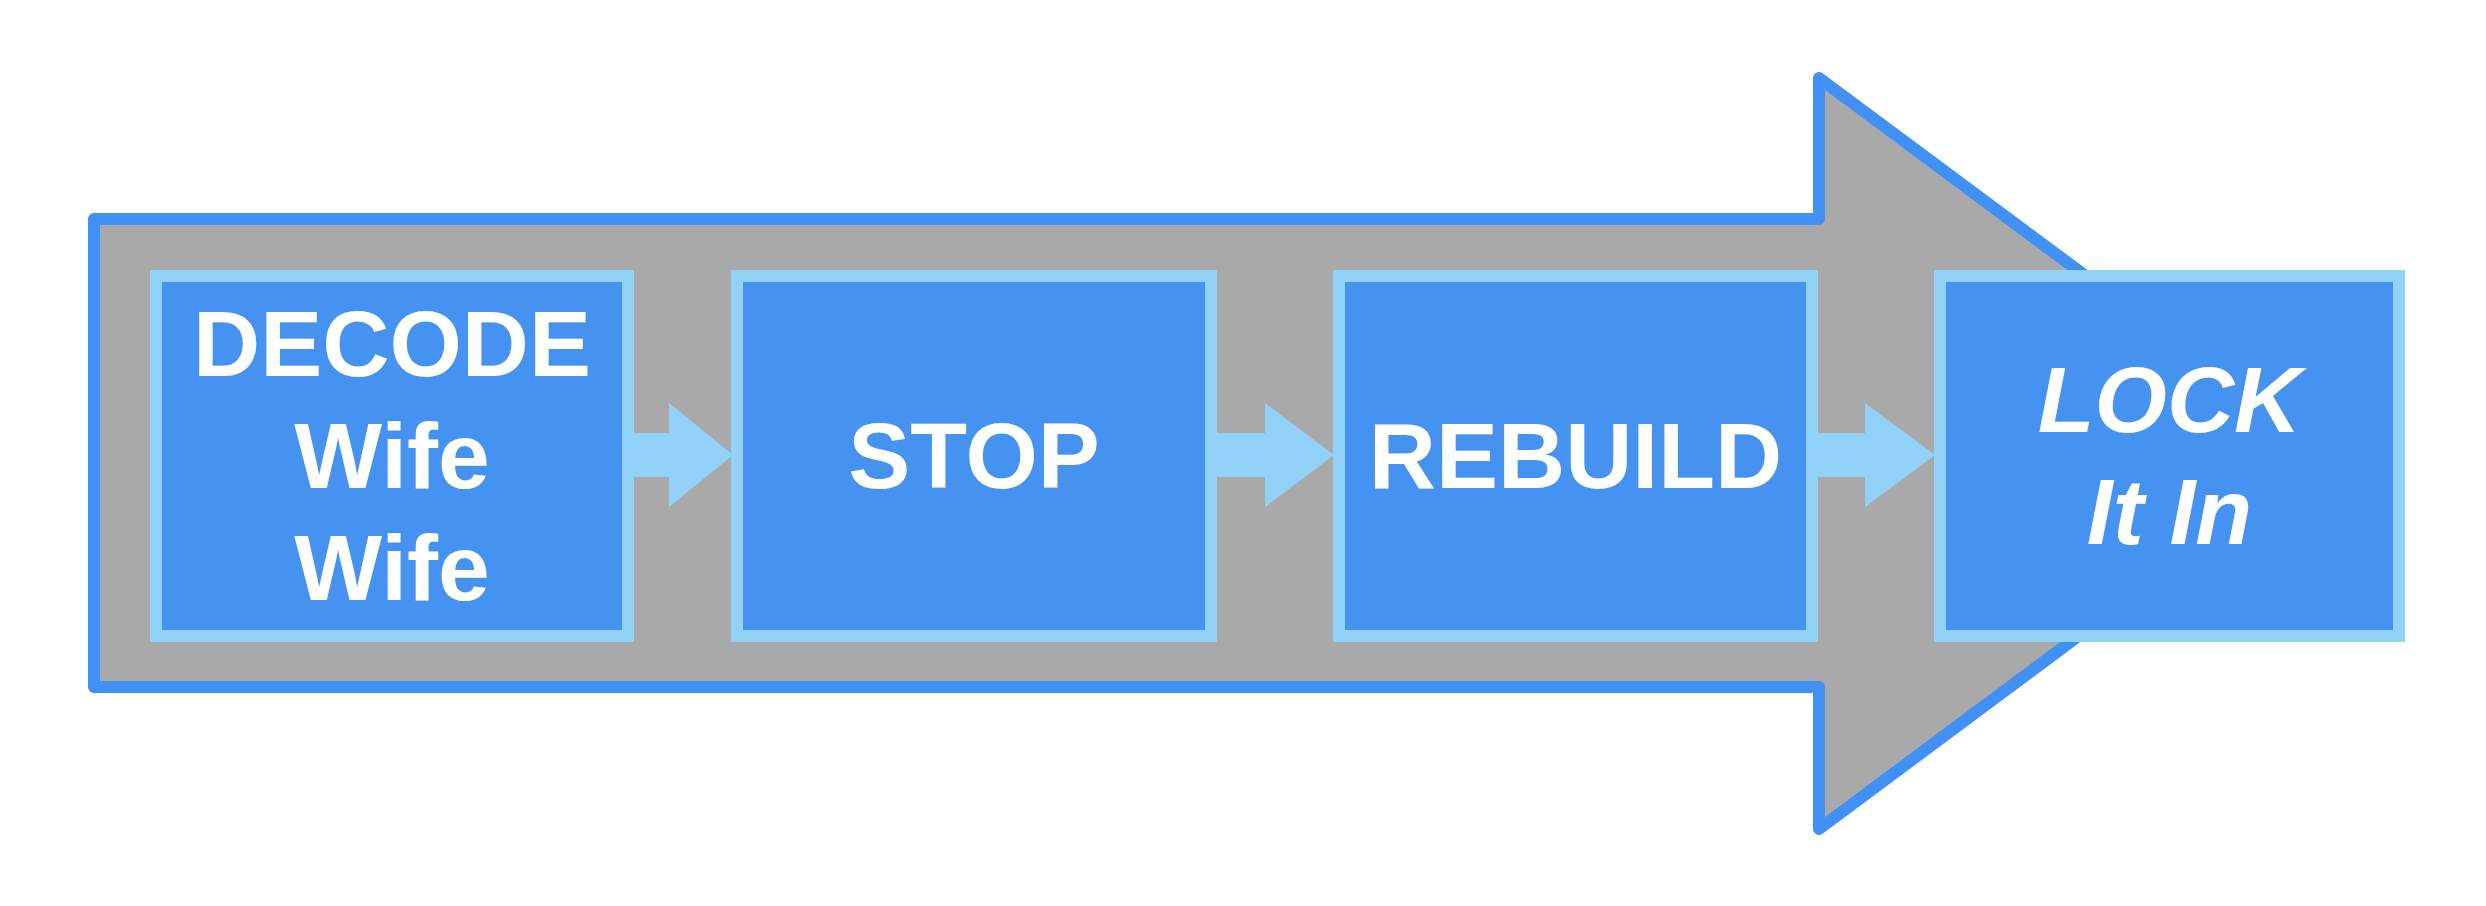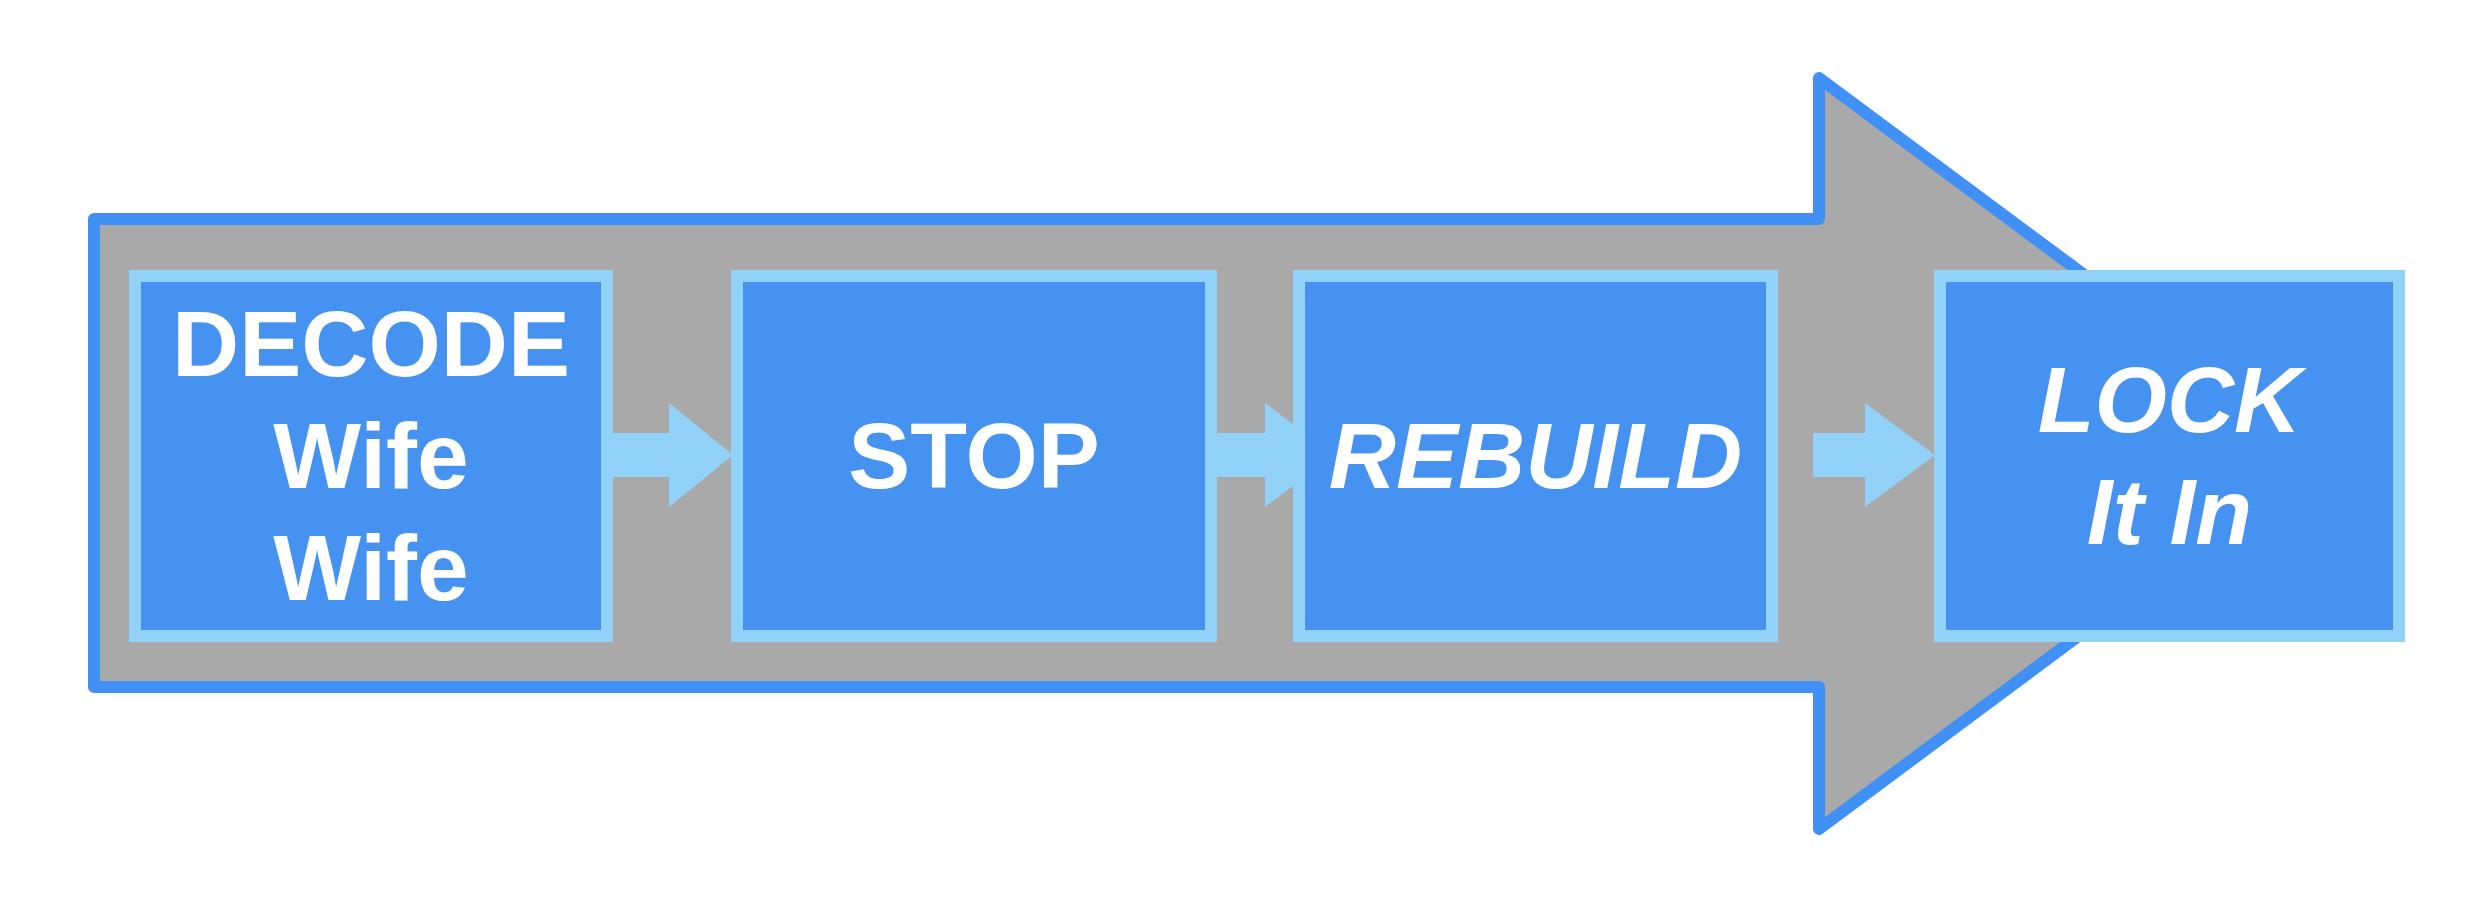--- a/index.html
+++ b/index.html
@@ -47,23 +47,23 @@
     justify-content: center;
     text-align: center;
     color: var(--text, #ffffff);
     font-weight: bold;
     font-size: 93px;
     line-height: 112px;
     white-space: nowrap;
     z-index: 2;
   }
   .step-box span { display: block; }
-  .box-decode  { left: 129px;  width: 484px; }
+  .box-decode  { left: 150px;  width: 484px; }
   .box-stop    { left: 731px;  width: 486px; }
-  .box-rebuild { left: 1293px; width: 485px; font-style: italic; }
+  .box-rebuild { left: 1333px; width: 485px; }
   .box-lock    { left: 1934px; width: 471px; font-style: italic; }
 </style>
 </head>
 <body>
 
 <div class="canvas">
 
   <svg class="arrow-layer" viewBox="0 0 2486 906" xmlns="http://www.w3.org/2000/svg">
 
     <path class="big-arrow" d="M 94 219 H 1819 V 78 L 2324 453 L 1819 829 V 687 H 94 Z"></path>

